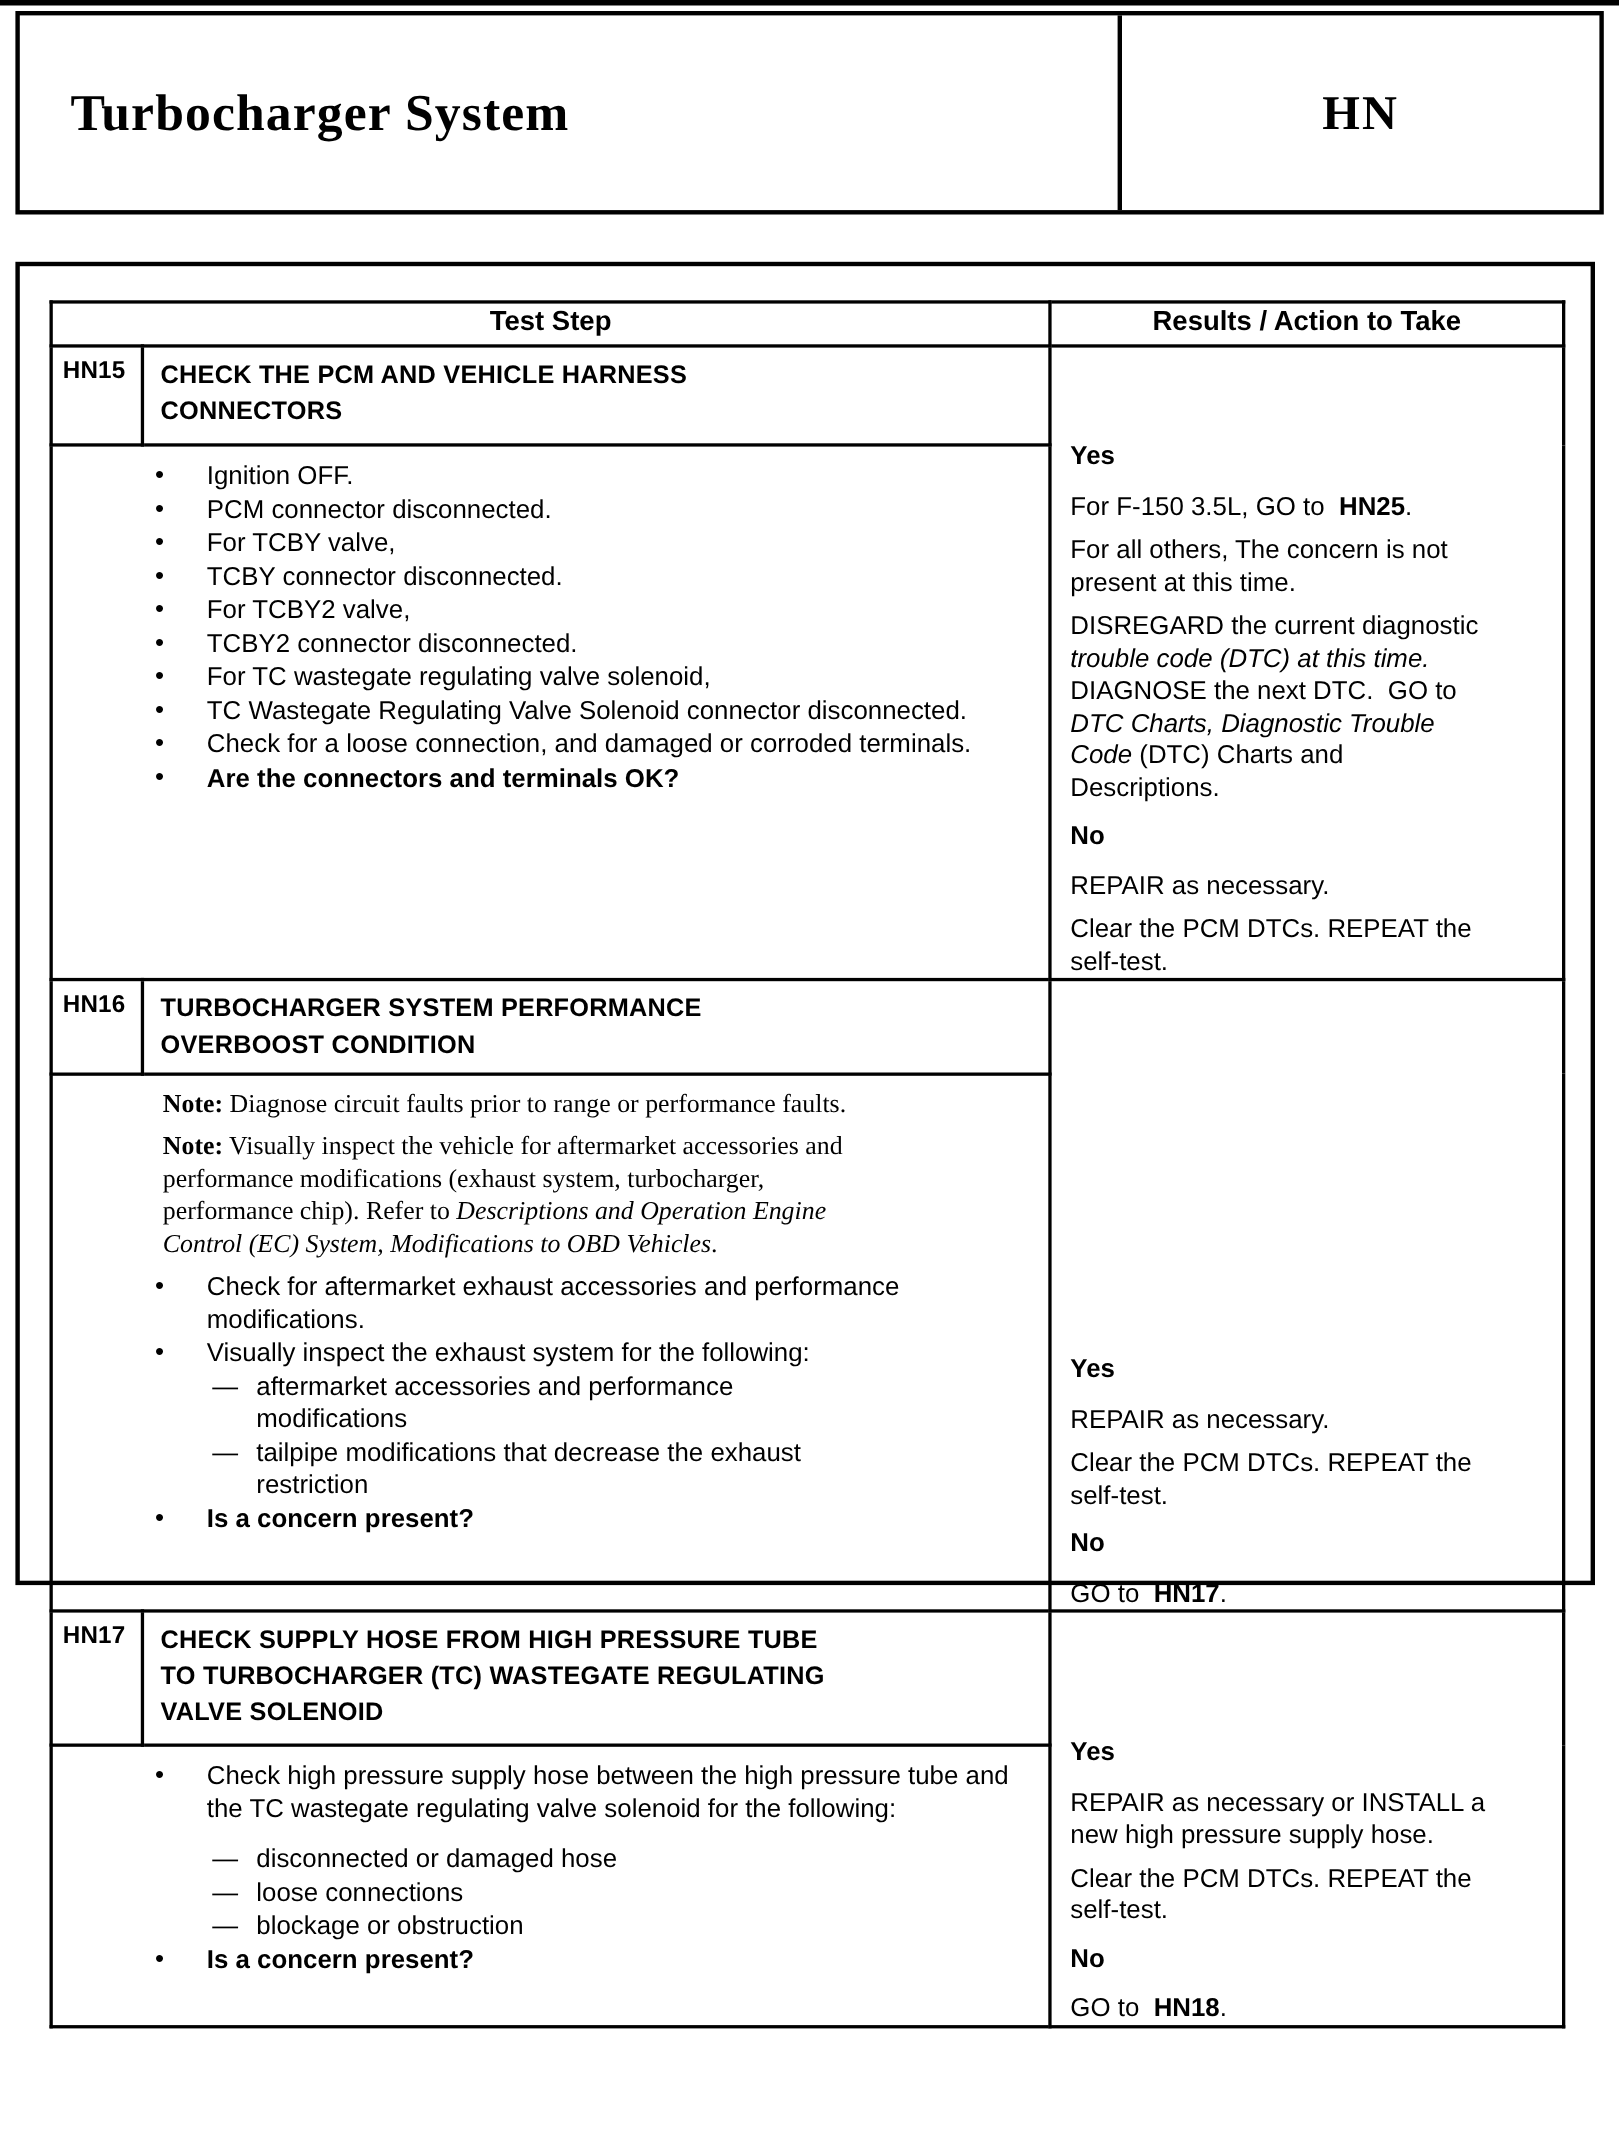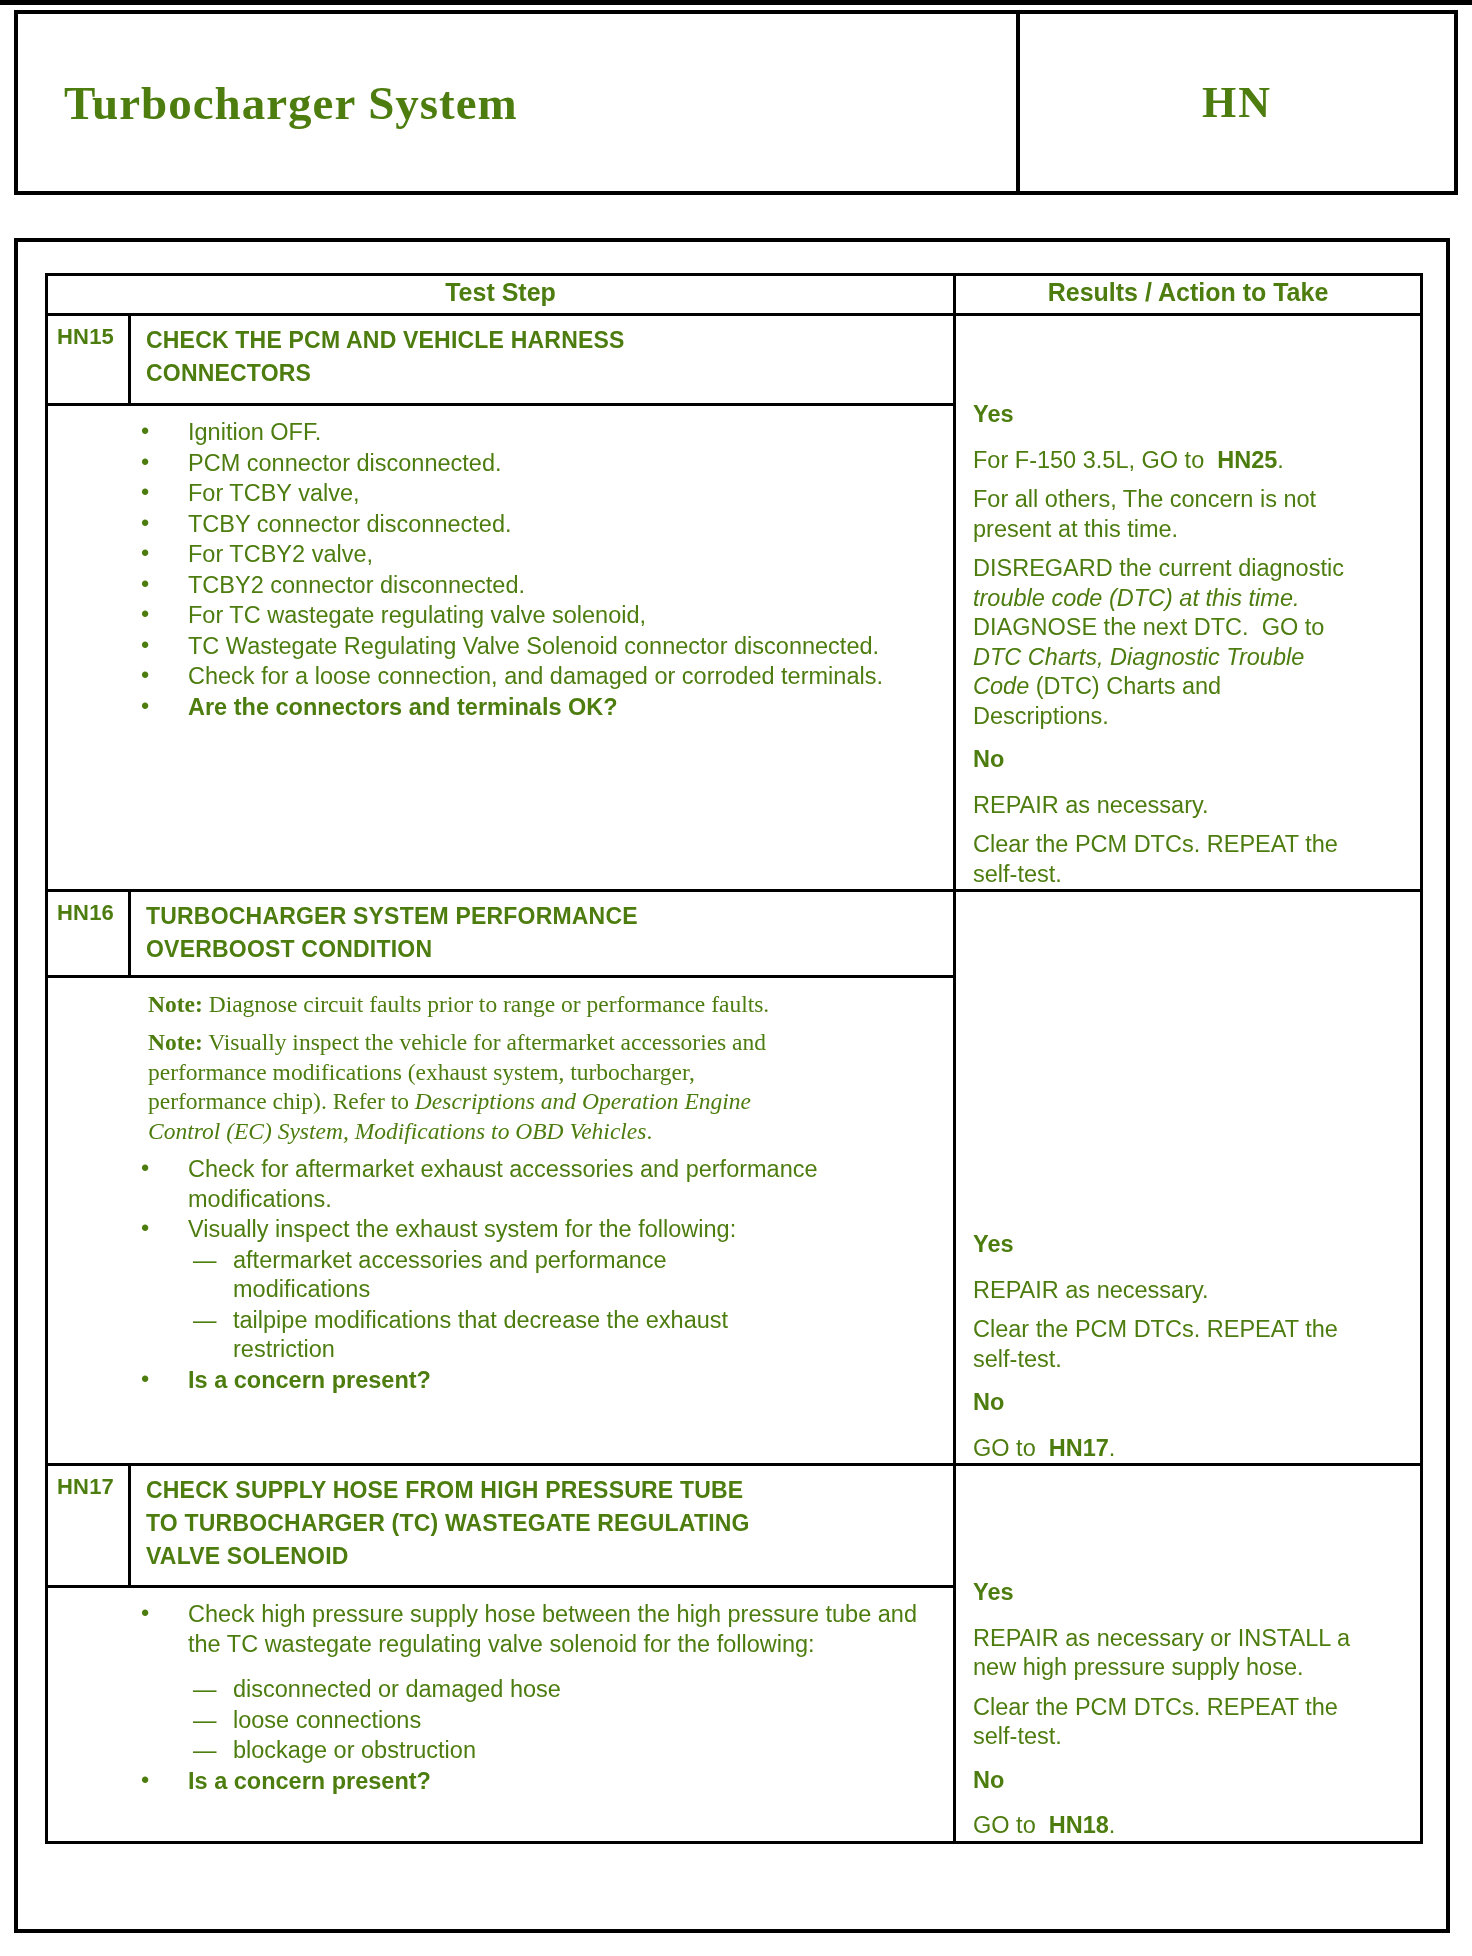--- a/index.html
+++ b/index.html
@@ -1,31 +1,31 @@
 <!DOCTYPE html>
 <html><head>
 <meta charset="utf-8">
 <style>
   html,body{margin:0;padding:0;background:#e8e8e8;}
   .page{position:relative;width:1472px;height:1956px;background:#ffffff;overflow:hidden;
-        font-family:"Liberation Sans", sans-serif;color:#4d7c0f;}
+        font-family:"Liberation Sans", sans-serif;color:#000000;}
   .edge-top{position:absolute;top:0;left:0;width:1472px;height:5px;background:#000;}
 
   
   .header-box{position:absolute;left:14px;top:10px;width:1436px;height:177px;
               border:4px solid #000;display:flex;}
   .header-left{width:1002px;border-right:4px solid #000;display:flex;align-items:center;
                padding-left:46px;box-sizing:border-box;}
   .header-right{flex:1;display:flex;align-items:center;justify-content:center;border-radius:23px;}
   .doc-title{font-family:"Liberation Serif", serif;font-weight:bold;font-size:47px;
              letter-spacing:1px;margin:0;}
   .doc-code{font-family:"Liberation Serif", serif;font-weight:bold;font-size:44px;letter-spacing:2px;}
 
   
-  .content-box{position:absolute;left:14px;top:238px;width:1436px;height:1695px;
+  .content-box{position:absolute;left:14px;top:238px;width:1436px;height:1203px;
                border:4px solid #000;box-sizing:border-box;}
 
   
   table.pinpoint{position:absolute;left:27px;top:31px;width:1375px;
                  border-collapse:collapse;table-layout:fixed;}
   table.pinpoint th, table.pinpoint td{border:3px solid #000;vertical-align:top;}
   thead tr{height:40px;}
   thead th{font-size:25px;font-weight:bold;text-align:center;vertical-align:middle;padding:2px 0;}
 
   tr.t0.title-row{height:72px;}  tr.t0.body-row{height:437px;}

